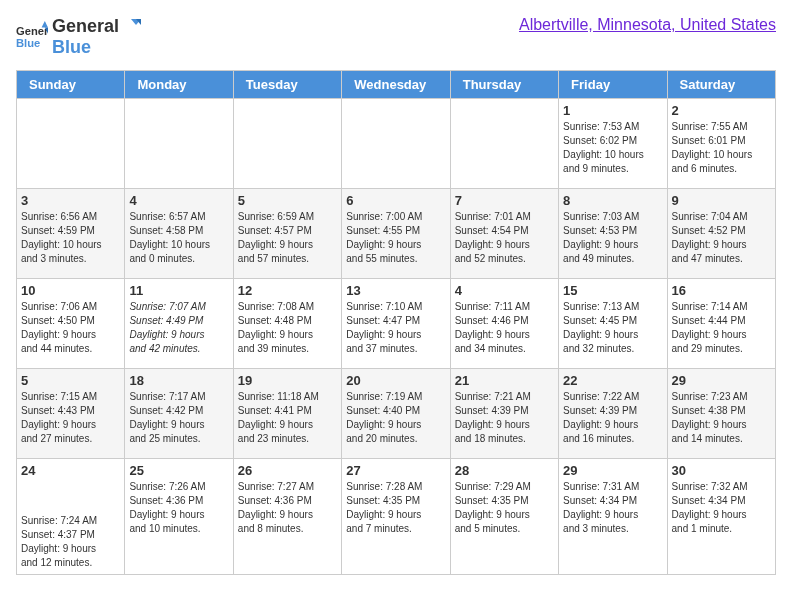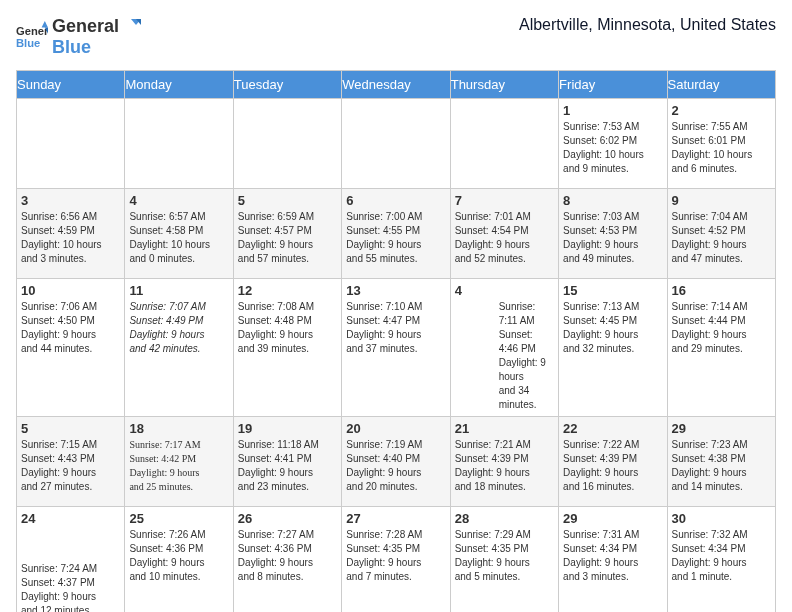--- a/index.html
+++ b/index.html
@@ -38,33 +38,34 @@
     .title-area {
       text-align: right;
     }
     .month-title {
       font-size: 36px;
       font-weight: bold;
       color: #333;
     }
     .location-subtitle {
       font-size: 16px;
-      color: #0f172a;
+      color: #6d28d9;
+      text-decoration: underline;
     }
     .calendar-table {
       width: 100%;
       border-collapse: collapse;
       table-layout: fixed;
     }
     .calendar-table th {
       background-color: #4a90d9;
       color: #fff;
       font-size: 13px;
-      font-weight: normal;
-      padding: 6px 0;
+      font-weight: bold;
+      padding: 6px 12px;
       text-align: left;
       border: 1px solid #ccc;
     }
     .calendar-table td {
       vertical-align: top;
       padding: 4px 4px;
       border: 1px solid #ccc;
       font-size: 10px;
       color: #333;
       background: #fff;
@@ -225,21 +226,21 @@
         </td>
         <td>
           <span class="day-number">13</span>
           <div class="day-info" style="white-space: pre-line;">Sunrise: 7:10 AM
 Sunset: 4:47 PM
 Daylight: 9 hours
 and 37 minutes.</div>
         </td>
         <td>
           <span class="day-number">4</span>
-          <div class="day-info" style="white-space: pre-line; margin-left: 44px;">Sunrise: 7:11 AM
+          <div class="day-info" style="white-space: pre-line;">Sunrise: 7:11 AM
 Sunset: 4:46 PM
 Daylight: 9 hours
 and 34 minutes.</div>
         </td>
         <td>
           <span class="day-number">15</span>
           <div class="day-info" style="white-space: pre-line;">Sunrise: 7:13 AM
 Sunset: 4:45 PM
 Daylight: 9 hours
 and 32 minutes.</div>
@@ -255,21 +256,21 @@
       <tr>
         <td>
           <span class="day-number">5</span>
           <div class="day-info" style="white-space: pre-line;">Sunrise: 7:15 AM
 Sunset: 4:43 PM
 Daylight: 9 hours
 and 27 minutes.</div>
         </td>
         <td>
           <span class="day-number">18</span>
-          <div class="day-info" style="white-space: pre-line; font-family: Liberation Serif, serif;">Sunrise: 7:17 AM
+          <div class="day-info" style="white-space: pre-line;">Sunrise: 7:17 AM
 Sunset: 4:42 PM
 Daylight: 9 hours
 and 25 minutes.</div>
         </td>
         <td>
           <span class="day-number">19</span>
           <div class="day-info" style="white-space: pre-line;">Sunrise: 11:18 AM
 Sunset: 4:41 PM
 Daylight: 9 hours
 and 23 minutes.</div>

